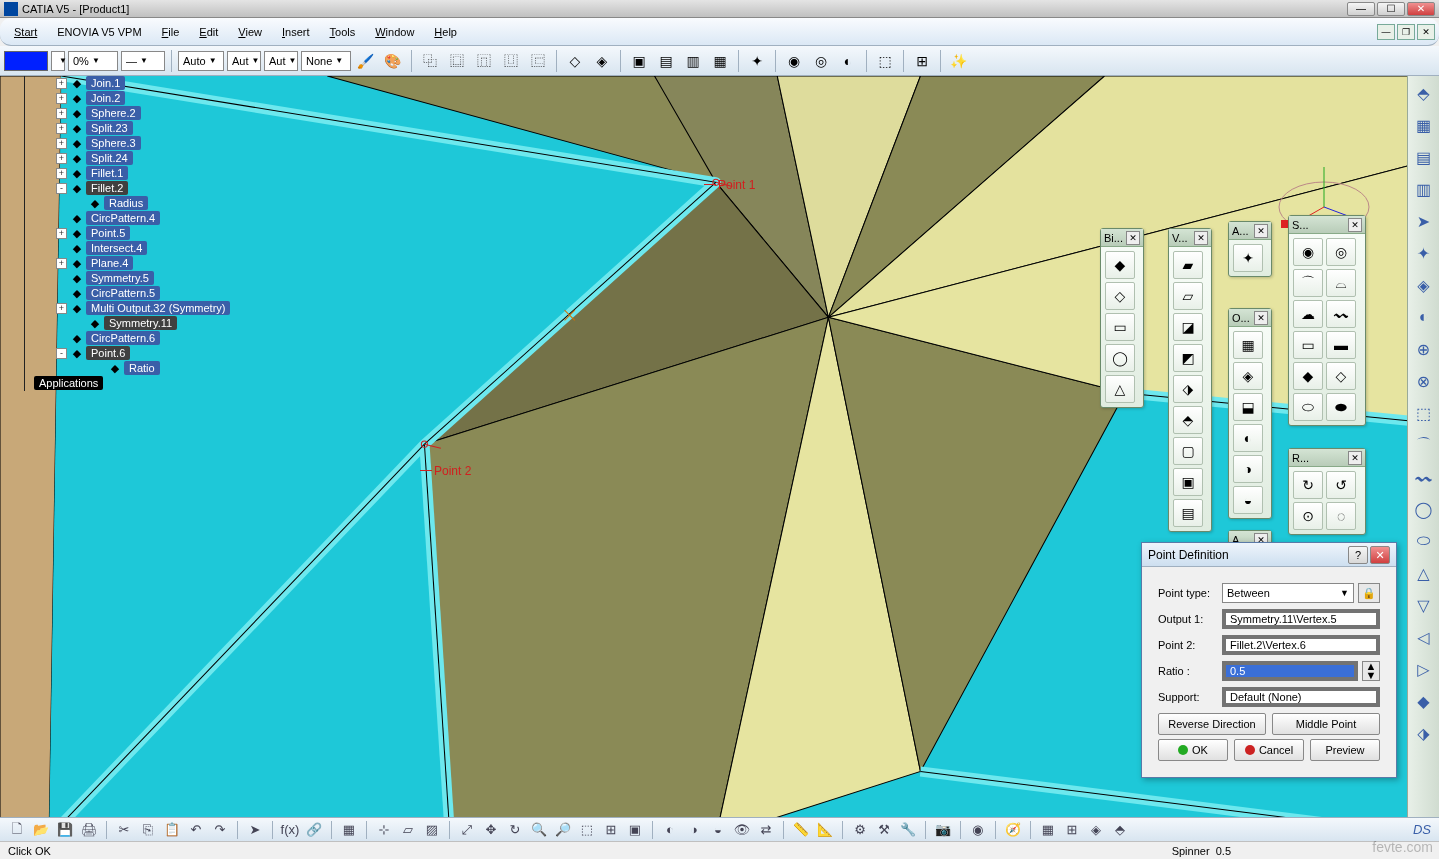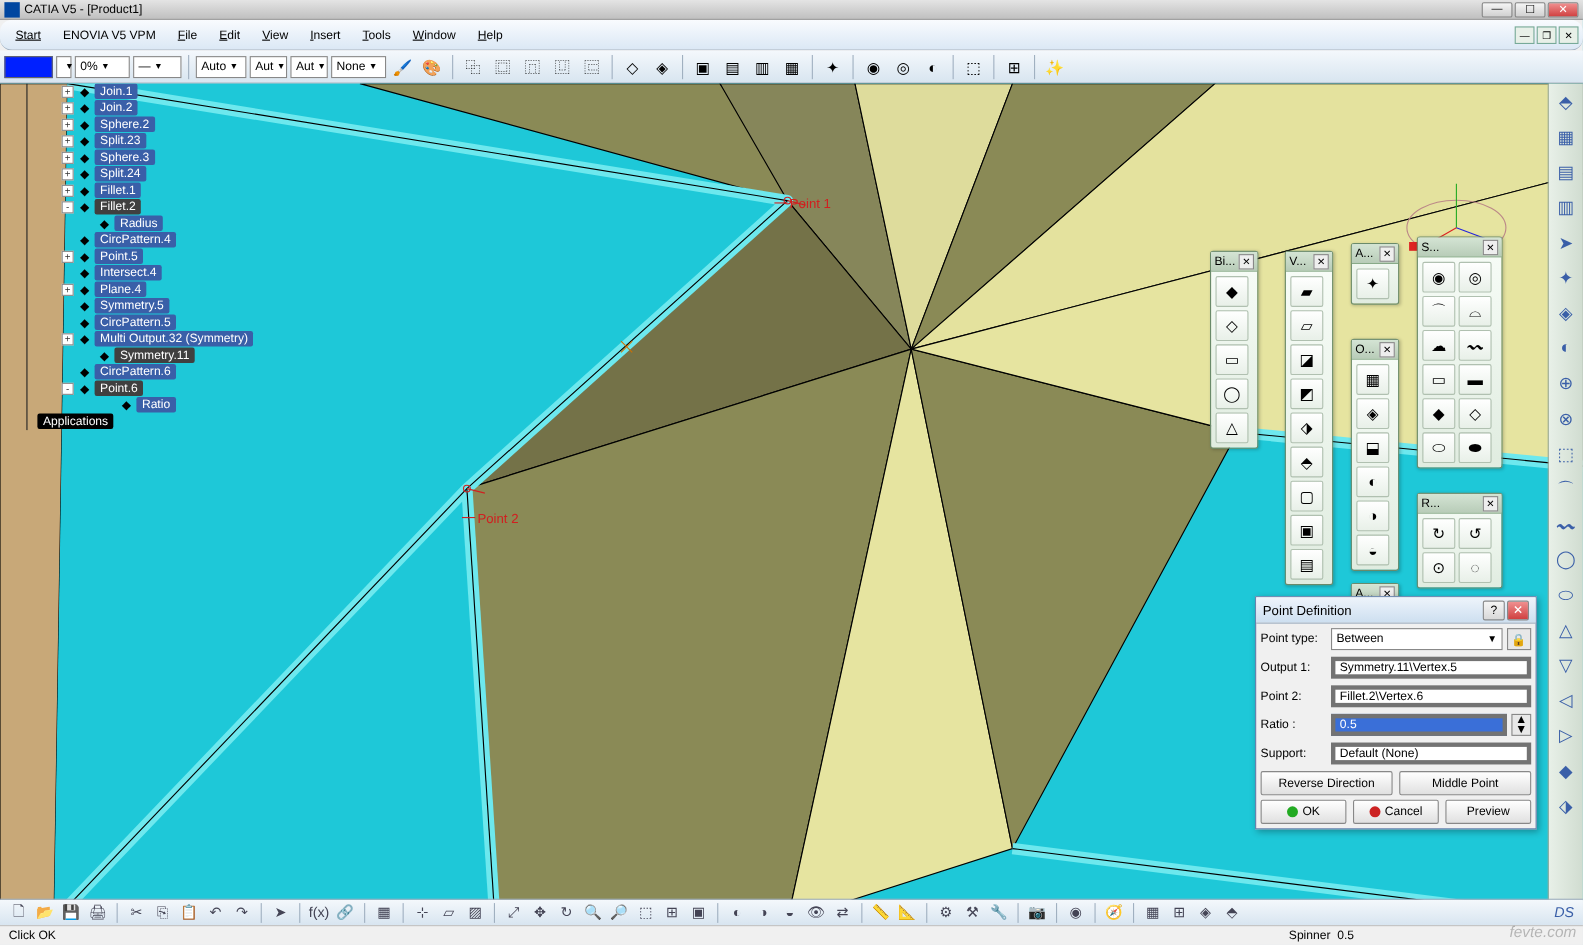--- a/index.html
+++ b/index.html
@@ -65,21 +65,21 @@
 .palette .pbody.two { grid-template-columns: 30px 30px; }
 .palette .pbtn { width: 30px; height: 28px; border: 1px solid #b0c0b0; background: linear-gradient(to bottom, #fff, #e8f0e8); display: flex; align-items: center; justify-content: center; cursor: pointer; font-size: 14px; border-radius: 2px; }
 
 
 .dialog { position: absolute; right: 42px; top: 542px; width: 256px; background: #f0f0f0; border: 1px solid #5a7aa8; box-shadow: 2px 2px 6px rgba(0,0,0,0.3); }
 .dialog .dhead { height: 24px; background: linear-gradient(to bottom, #eef4fb, #cddff0); display: flex; align-items: center; padding: 0 6px; border-bottom: 1px solid #a0b0c0; }
 .dialog .dhead .dtitle { flex: 1; font-size: 12px; }
 .dialog .dhead .dhelp, .dialog .dhead .dclose { width: 20px; height: 18px; border: 1px solid #888; margin-left: 2px; text-align: center; font-size: 11px; line-height: 16px; cursor: pointer; border-radius: 2px; }
 .dialog .dhead .dclose { background: linear-gradient(to bottom, #f09090, #d04040); color: #fff; }
 .dialog .dhead .dhelp { background: linear-gradient(to bottom, #f5f5f5, #d8d8d8); }
-.dialog .dbody { padding: 4px; }
+.dialog .dbody { padding: 16px; }
 .dialog .frow { display: flex; align-items: center; margin-bottom: 6px; gap: 4px; }
 .dialog .flabel { width: 60px; }
 .dialog .finput { flex: 1; height: 20px; border: 4px solid #737373; background: #fff; padding: 0 4px; display: flex; align-items: center; }
 .dialog .finput.sel { background: #3a6fd8; color: #fff; }
 .dialog .fselect { flex: 1; height: 20px; border: 1px solid #888; background: #fff; padding: 0 4px; display: flex; align-items: center; gap: 48px; }
 .dialog .fselect .arrow { margin-left: auto; font-size: 9px; }
 .dialog .spinbtn { width: 18px; height: 20px; border: 1px solid #888; background: #e8e8e8; display: flex; flex-direction: column; font-size: 7px; text-align: center; cursor: pointer; }
 .dialog .spinbtn div { flex: 1; line-height: 9px; }
 .dialog .iconbtn { width: 22px; height: 20px; border: 1px solid #888; background: #e8e8e8; display: flex; align-items: center; justify-content: center; cursor: pointer; font-size: 11px; }
 .dialog .brow { display: flex; gap: 6px; margin-top: 4px; justify-content: center; }
@@ -94,21 +94,21 @@
 .btoolbar .bsep { width: 1px; height: 18px; background: #a0b0c0; margin: 0 4px; }
 
 
 .status { position: absolute; left: 0; right: 0; bottom: 0; height: 18px; background: #f0f0f0; border-top: 1px solid #c0c0c0; display: flex; align-items: center; padding: 0 8px; font-size: 11px; }
 .status .sleft { flex: 1; }
 .status .sright { margin-right: 200px; }
 
 
 .axis { position: absolute; top: 76px; right: 60px; width: 110px; height: 90px; pointer-events: none; }
 
-.watermark { position: absolute; right: 6px; bottom: 4px; font-size: 14px; color: rgba(0,0,0,0.25); font-style: italic; pointer-events: none; }
+.watermark { position: absolute; right: 6px; bottom: 4px; font-size: 14px; color: rgba(0,0,0,0.25); pointer-events: none; }
 </style>
 </head>
 <body>
 
 <div class="titlebar">
   <div class="app-icon"></div>
   <div class="title">CATIA V5 - [Product1]</div>
   <div class="win-btns">
     <div class="win-btn">—</div>
     <div class="win-btn">☐</div>

